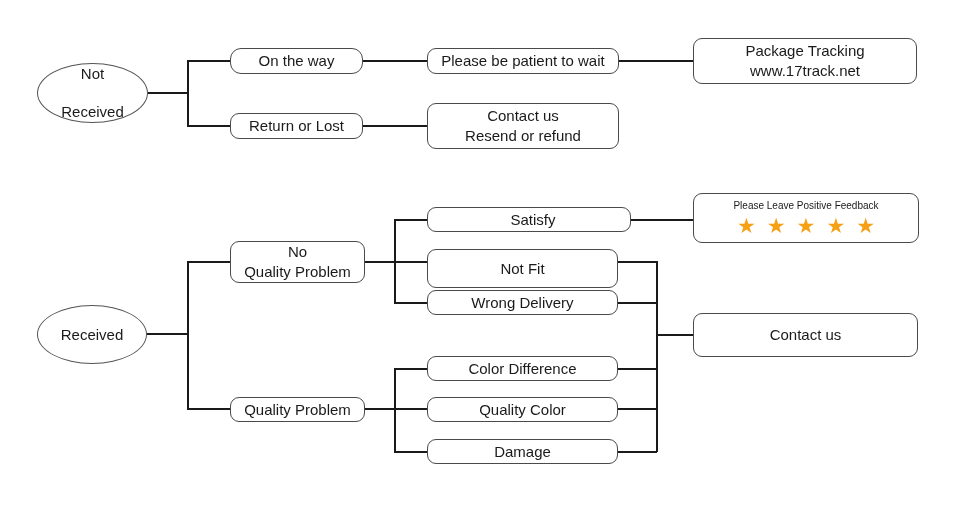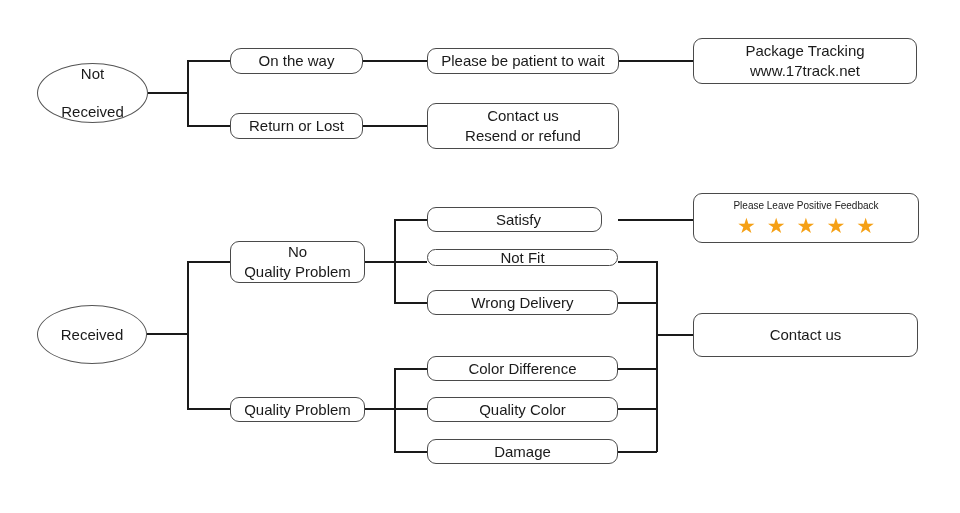--- a/index.html
+++ b/index.html
@@ -90,25 +90,25 @@
 
   <div class="node ellipse" style="left:37px;top:305px;width:110px;height:59px;">
     <span class="lbl">Received</span>
   </div>
 
   <div class="node box" style="left:230px;top:241px;width:135px;height:42px;">
     <span class="lbl">No</span>
     <span class="lbl">Quality Problem</span>
   </div>
 
-  <div class="node box" style="left:427px;top:207px;width:175px;height:25px;padding-left:8px;">
+  <div class="node box" style="left:427px;top:207px;width:204px;height:25px;padding-left:8px;">
     <span class="lbl">Satisfy</span>
   </div>
 
-  <div class="node box" style="left:427px;top:249px;width:191px;height:17px;">
+  <div class="node box" style="left:427px;top:249px;width:191px;height:39px;">
     <span class="lbl">Not Fit</span>
   </div>
 
   <div class="node box" style="left:427px;top:290px;width:191px;height:25px;">
     <span class="lbl">Wrong Delivery</span>
   </div>
 
   <div class="node box" style="left:693px;top:193px;width:226px;height:50px;">
     <span class="lbl fb-title">Please Leave Positive Feedback</span>
     <span class="lbl stars">★★★★★</span>

